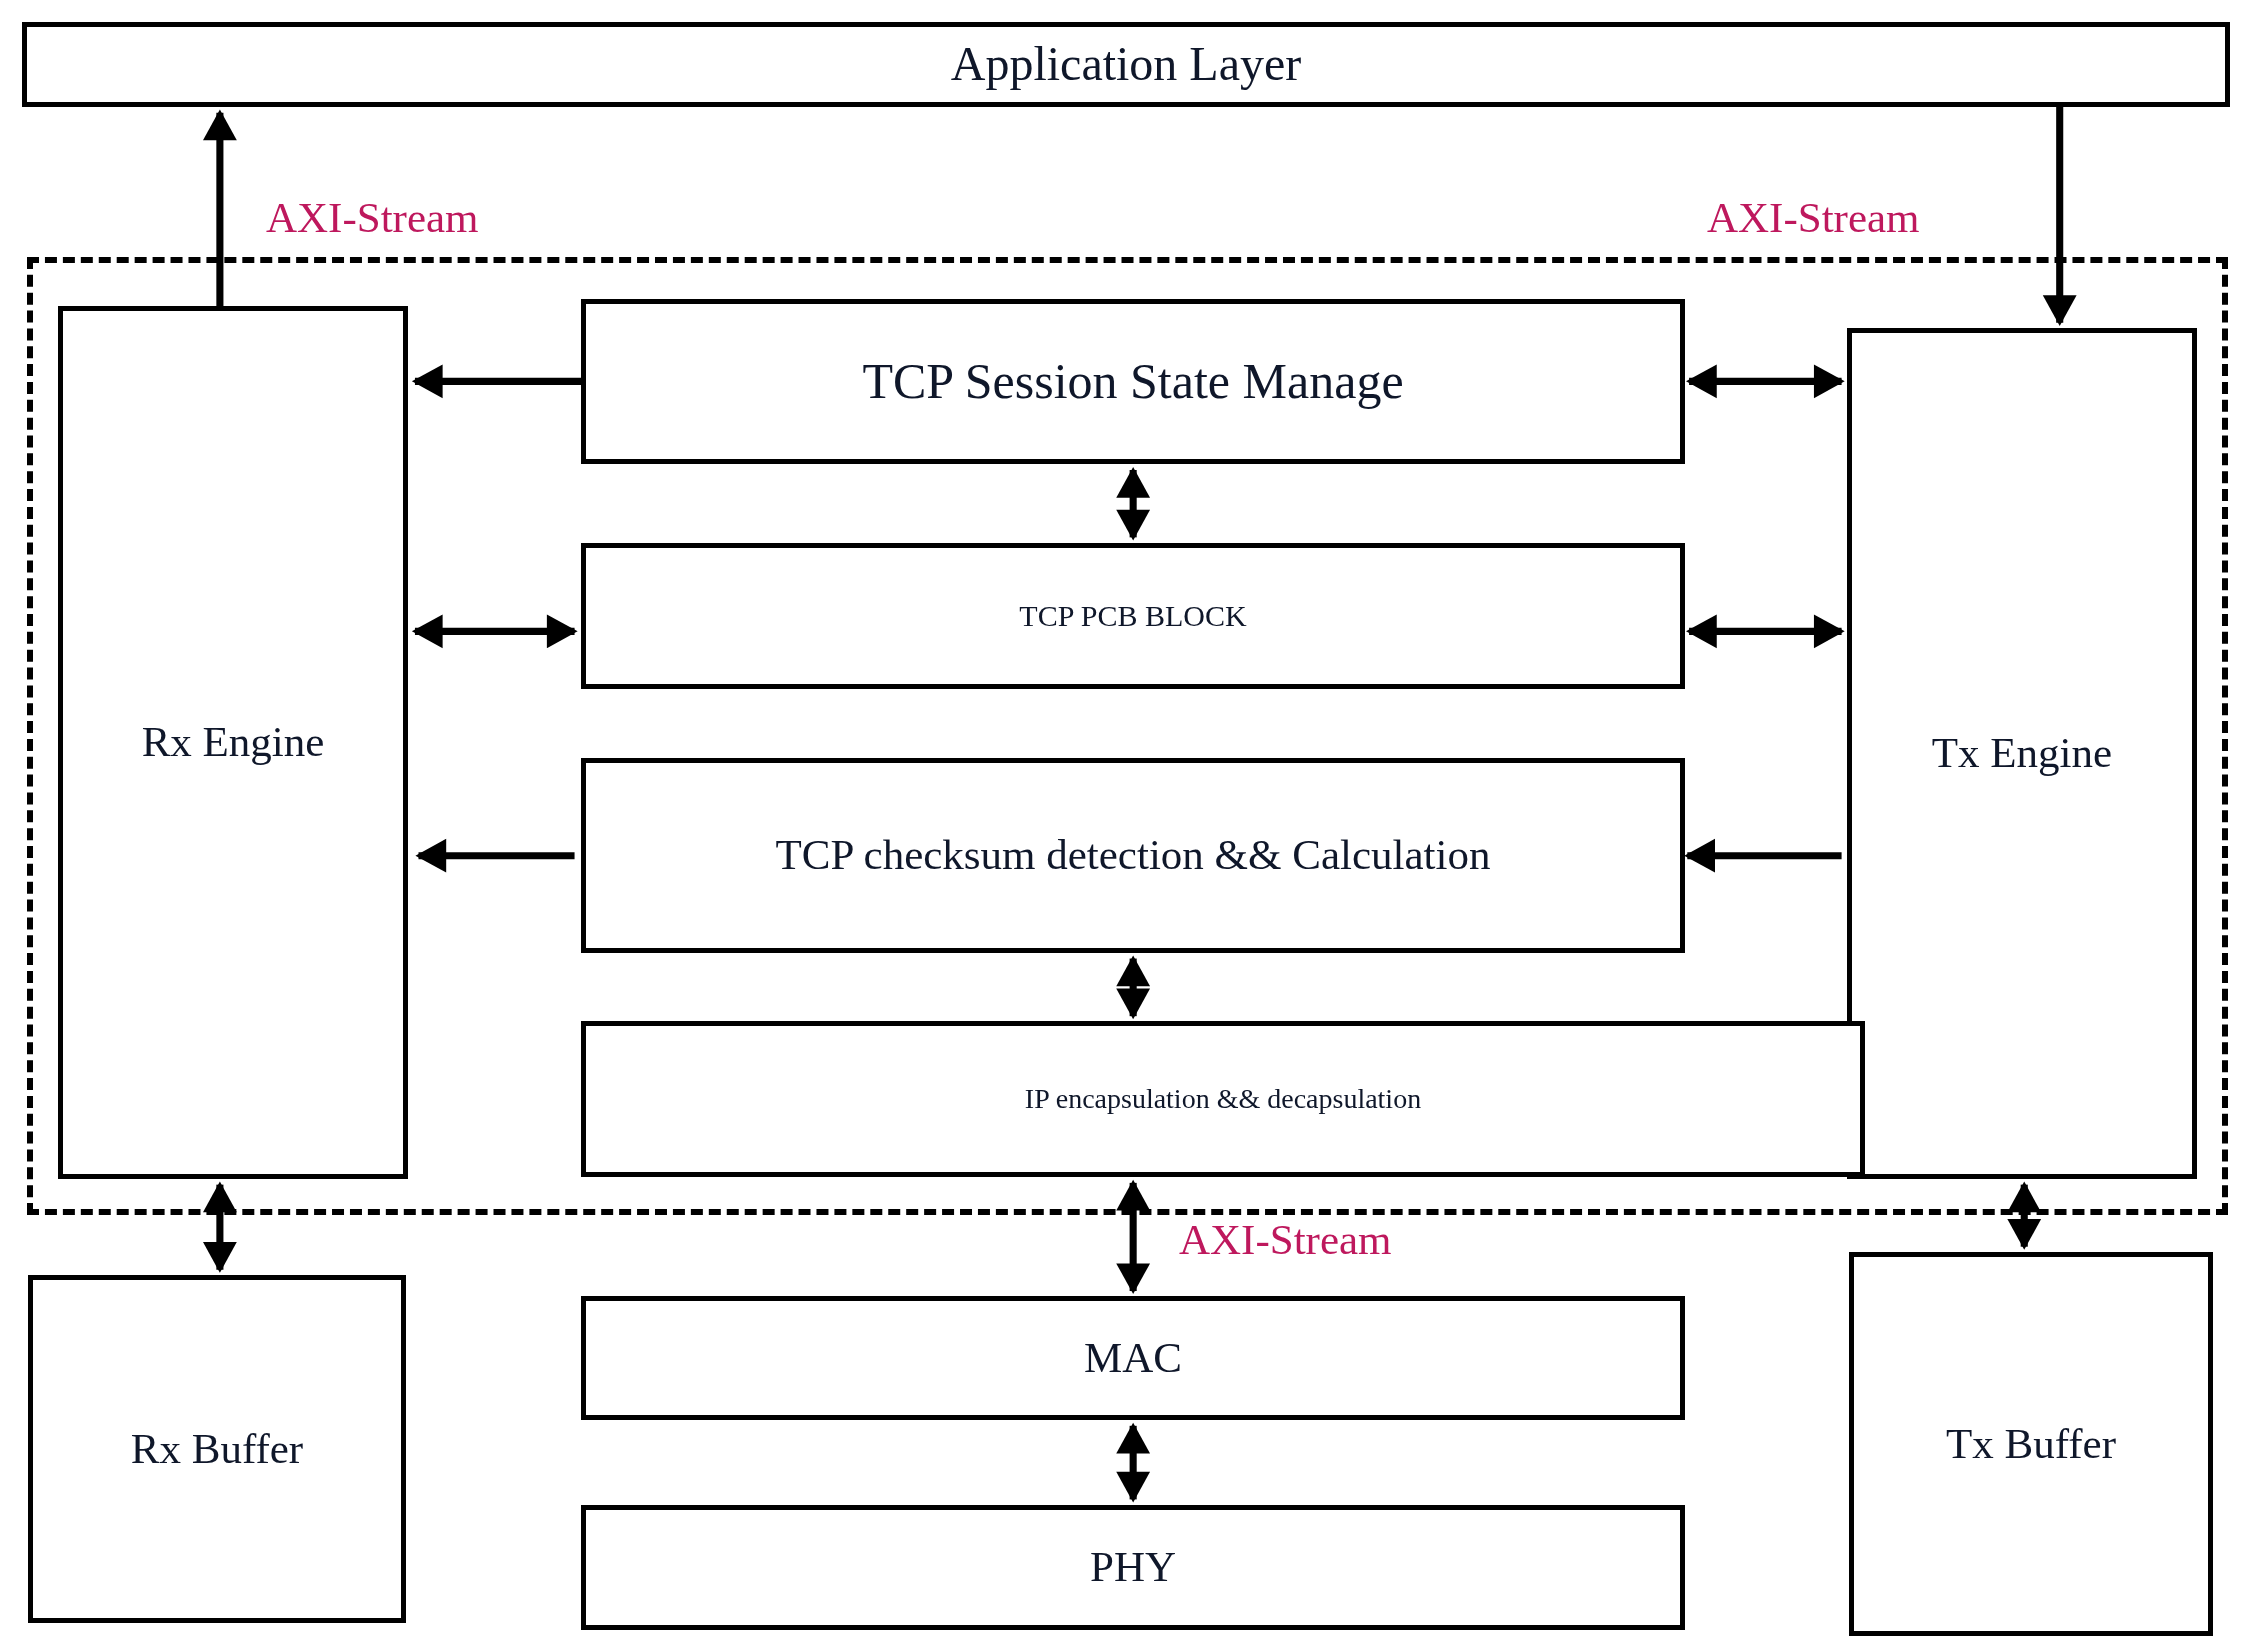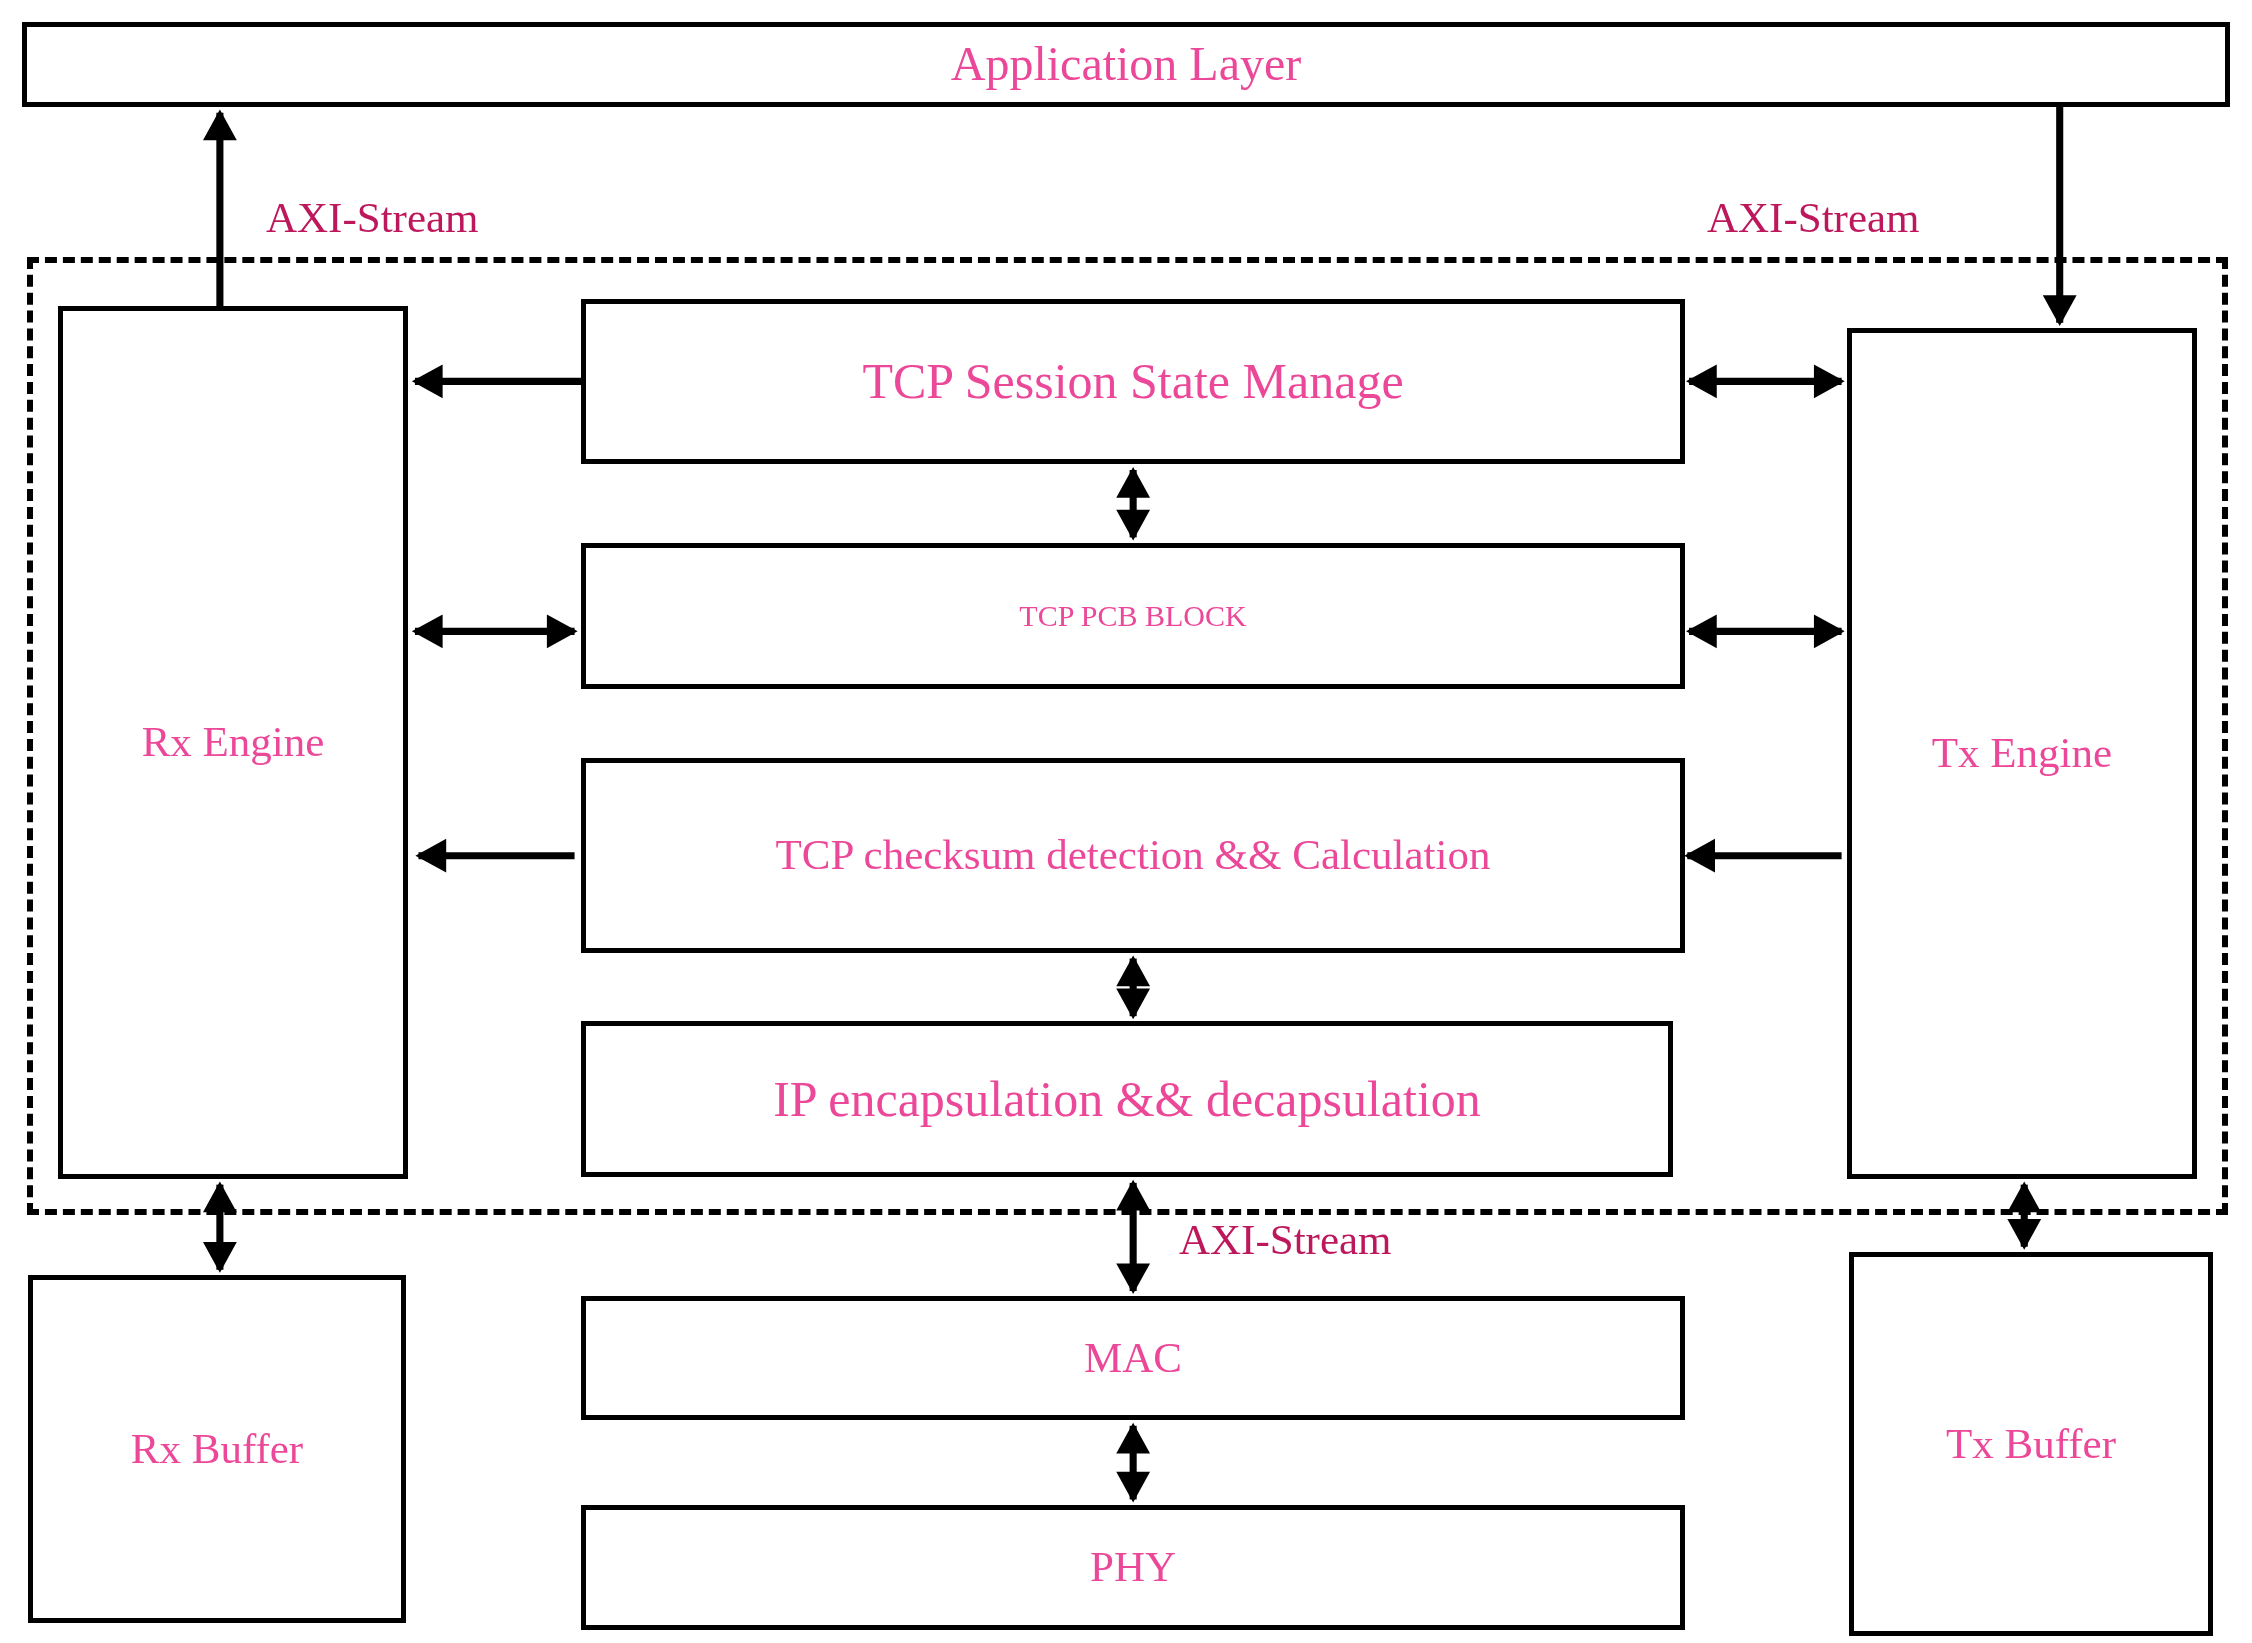--- a/index.html
+++ b/index.html
@@ -12,21 +12,21 @@
   }
   .box{
     position:absolute;
     box-sizing:border-box;
     border:5.3px solid #000000;
     background:#ffffff;
     display:flex;
     align-items:center;
     justify-content:center;
     text-align:center;
-    color:#ec4899;
+    color:#0f172a;
     line-height:1.18;
     z-index:3;
   }
   .box-label{display:block;width:100%;padding:0 8.9px;}
   .dashed-region{
     position:absolute;
     box-sizing:border-box;
     border:6.2px dashed #000000;
     background:transparent;
     z-index:1;
@@ -113,21 +113,21 @@
   </div>
 
   <div class="box" style="left:581px;top:543px;width:1104px;height:146px;font-size:30px;">
     <span class="box-label">TCP PCB BLOCK</span>
   </div>
 
   <div class="box" style="left:581px;top:758px;width:1104px;height:195px;font-size:43px;">
     <span class="box-label">TCP checksum detection &amp;&amp; Calculation</span>
   </div>
 
-  <div class="box" style="left:581px;top:1021px;width:1092px;height:156px;font-size:50px;">
+  <div class="box" style="left:581px;top:1021px;width:1284px;height:156px;font-size:28px;">
     <span class="box-label">IP encapsulation &amp;&amp; decapsulation</span>
   </div>
 
   <div class="box" style="left:28px;top:1275px;width:378px;height:348px;font-size:43px;">
     <span class="box-label">Rx Buffer</span>
   </div>
 
   <div class="box" style="left:1849px;top:1252px;width:364px;height:384px;font-size:43px;">
     <span class="box-label">Tx Buffer</span>
   </div>

